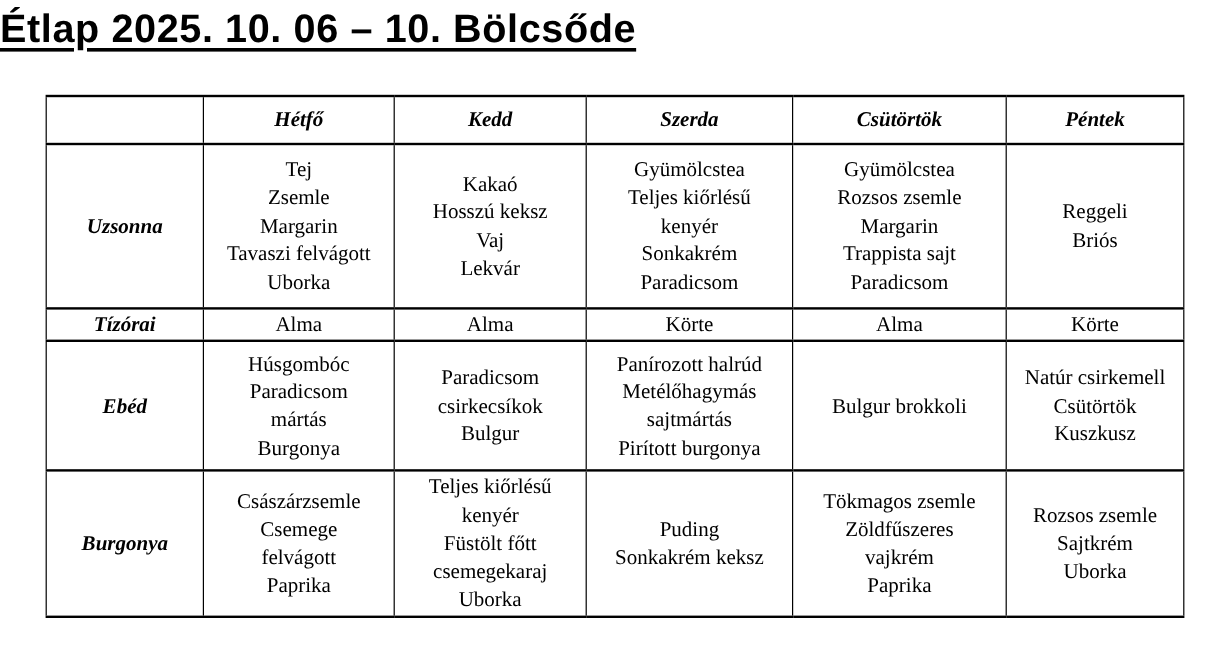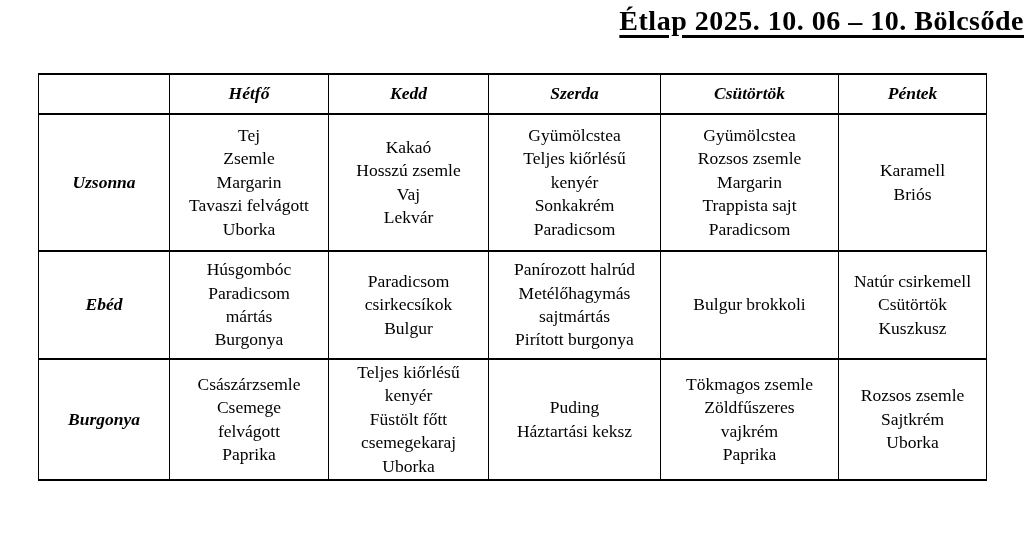--- a/index.html
+++ b/index.html
@@ -12,29 +12,29 @@
     color: #000000;
     overflow: hidden;
   }
   .page {
     position: relative;
     width: 1024px;
     height: 547px;
   }
   .title {
     margin: 5px 0 0 0;
-    text-align: right;
-    font-size: 28px;
+    text-align: left;
+    font-size: 33px;
     font-weight: bold;
     font-style: normal;
     letter-spacing: 0.5px;
     text-decoration: underline;
     text-decoration-thickness: 2.5px;
     text-underline-offset: 5px;
-    font-family: Liberation Serif, serif;
+    font-family: Liberation Sans, sans-serif;
   }
   table.menu {
     border-collapse: collapse;
     table-layout: fixed;
     margin: 36px 0 0 38px;
   }
   table.menu th, table.menu td {
     border: 1px solid #000000;
     border-top-width: 2px;
     border-bottom-width: 2px;
@@ -83,37 +83,45 @@
       </tr>
 
       <tr class="h-reggeli">
         <th>Uzsonna</th>
         <td>Tej
 Zsemle
 Margarin
 Tavaszi felvágott
 Uborka</td>
         <td>Kakaó
-Hosszú zsemle
+Hosszú keksz
 Vaj
 Lekvár</td>
         <td>Gyümölcstea
 Teljes kiőrlésű
 kenyér
 Sonkakrém
 Paradicsom</td>
         <td>Gyümölcstea
 Rozsos zsemle
 Margarin
 Trappista sajt
 Paradicsom</td>
-        <td>Karamell
+        <td>Reggeli
 Briós</td>
       </tr>
 
+      <tr class="h-tizorai">
+        <th>Tízórai</th>
+        <td>Alma</td>
+        <td>Alma</td>
+        <td>Körte</td>
+        <td>Alma</td>
+        <td>Körte</td>
+      </tr>
 
       <tr class="h-ebed">
         <th>Ebéd</th>
         <td>Húsgombóc
 Paradicsom
 mártás
 Burgonya</td>
         <td>Paradicsom
 csirkecsíkok
 Bulgur</td>
@@ -132,21 +140,21 @@
         <td>Császárzsemle
 Csemege
 felvágott
 Paprika</td>
         <td>Teljes kiőrlésű
 kenyér
 Füstölt főtt
 csemegekaraj
 Uborka</td>
         <td>Puding
-Háztartási keksz</td>
+Sonkakrém keksz</td>
         <td>Tökmagos zsemle
 Zöldfűszeres
 vajkrém
 Paprika</td>
         <td>Rozsos zsemle
 Sajtkrém
 Uborka</td>
       </tr>
     </tbody>
   </table>

